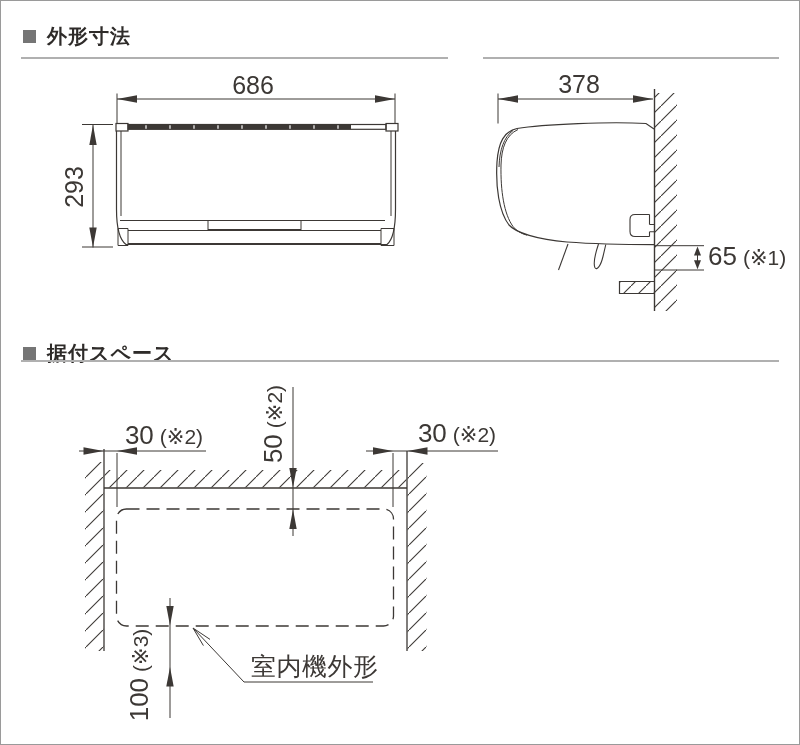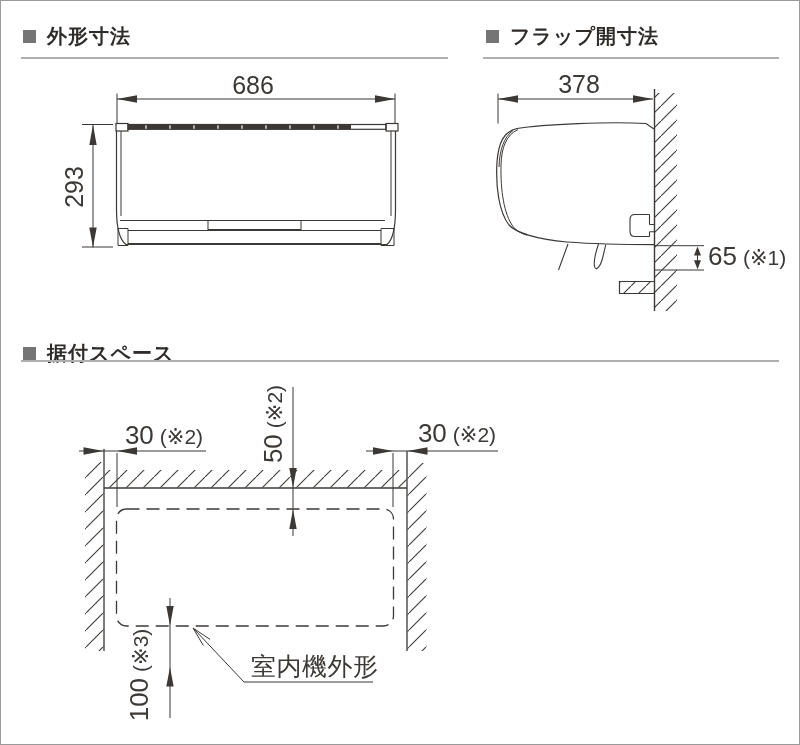--- a/index.html
+++ b/index.html
@@ -22,24 +22,20 @@
 <body>
 
 <div class="page">
 
   <div class="sec-header" style="left:22px;top:22px;">
     <span class="bullet"></span>
     <span>外形寸法</span>
   </div>
   <div class="rule" style="left:20px;top:56px;width:427px;"></div>
 
-  <div class="sec-header" style="left:485px;top:22px;">
-    <span class="bullet"></span>
-    <span>フラップ開寸法</span>
-  </div>
   <div class="rule" style="left:482px;top:56px;width:296px;"></div>
 
   <div class="sec-header" style="left:22px;top:327px;margin-top:12px;">
     <span class="bullet"></span>
     <span>据付スペース</span>
   </div>
   <div class="rule" style="left:20px;top:359px;width:758px;"></div>
 
   <svg style="left:0;top:60px;" width="460" height="262" viewBox="0 60 460 262">
     <g stroke="#3c3835" fill="none" stroke-width="1.2">

